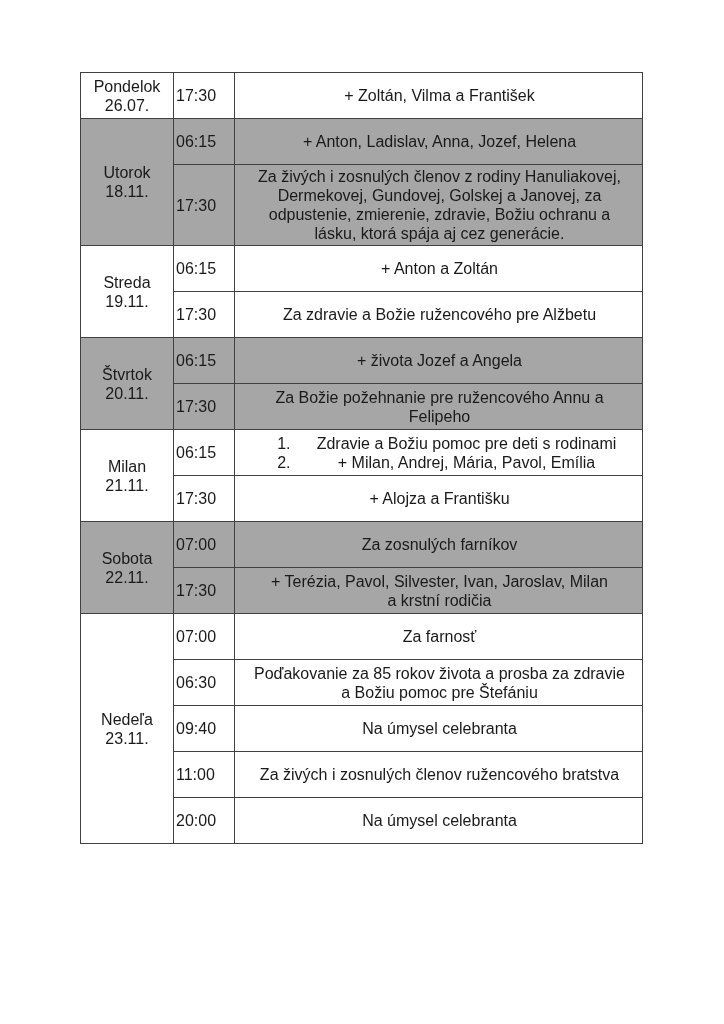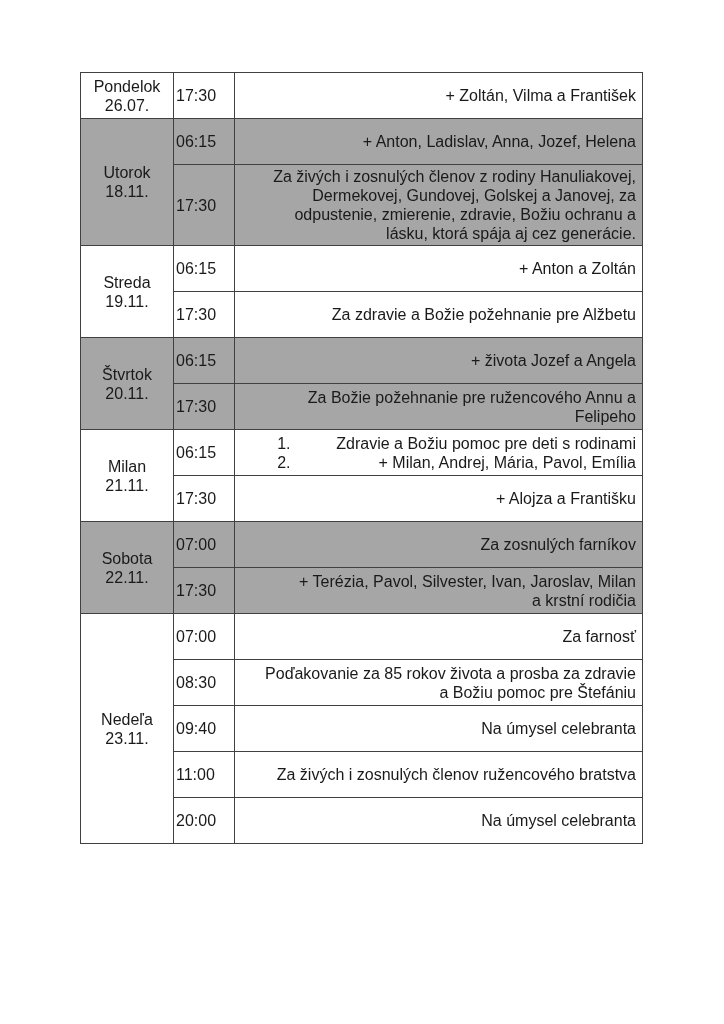--- a/index.html
+++ b/index.html
@@ -44,21 +44,21 @@
     width: 86px;
     text-align: center;
     padding: 2px 3px;
   }
   td.time-col {
     width: 56px;
     text-align: left;
     padding: 2px 2px;
   }
   td.intent-col {
-    text-align: right;
+    text-align: center;
     padding: 2px 6px 2px 8px;
     white-space: pre-line;
   }
   td.shaded {
     background: var(--shade-color, #a6a6a6);
   }
   ol.intent-list {
     margin: 0;
     padding-left: 52px;
     white-space: normal;
@@ -99,21 +99,21 @@
         <tr>
           <td class="day-col" rowspan="2">
             <div>Streda</div>
             <div>19.11.</div>
           </td>
           <td class="time-col">06:15</td>
           <td class="intent-col">+ Anton a Zoltán</td>
         </tr>
         <tr>
           <td class="time-col">17:30</td>
-          <td class="intent-col">Za zdravie a Božie požehnanie pre Alžbetu</td>
+          <td class="intent-col">Za zdravie a Božie ružencového pre Alžbetu</td>
         </tr>
         <tr>
           <td class="day-col shaded" rowspan="2">
             <div>Štvrtok</div>
             <div>20.11.</div>
           </td>
           <td class="time-col shaded">06:15</td>
           <td class="intent-col shaded">+ života Jozef a Angela</td>
         </tr>
         <tr>
@@ -151,21 +151,21 @@
         </tr>
         <tr>
           <td class="day-col" rowspan="5">
             <div>Nedeľa</div>
             <div>23.11.</div>
           </td>
           <td class="time-col">07:00</td>
           <td class="intent-col">Za farnosť</td>
         </tr>
         <tr>
-          <td class="time-col">08:30</td>
+          <td class="time-col">06:30</td>
           <td class="intent-col">Poďakovanie za 85 rokov života a prosba za zdravie
 a Božiu pomoc pre Štefániu</td>
         </tr>
         <tr>
           <td class="time-col">09:40</td>
           <td class="intent-col">Na úmysel celebranta</td>
         </tr>
         <tr>
           <td class="time-col">11:00</td>
           <td class="intent-col">Za živých i zosnulých členov ružencového bratstva</td>

